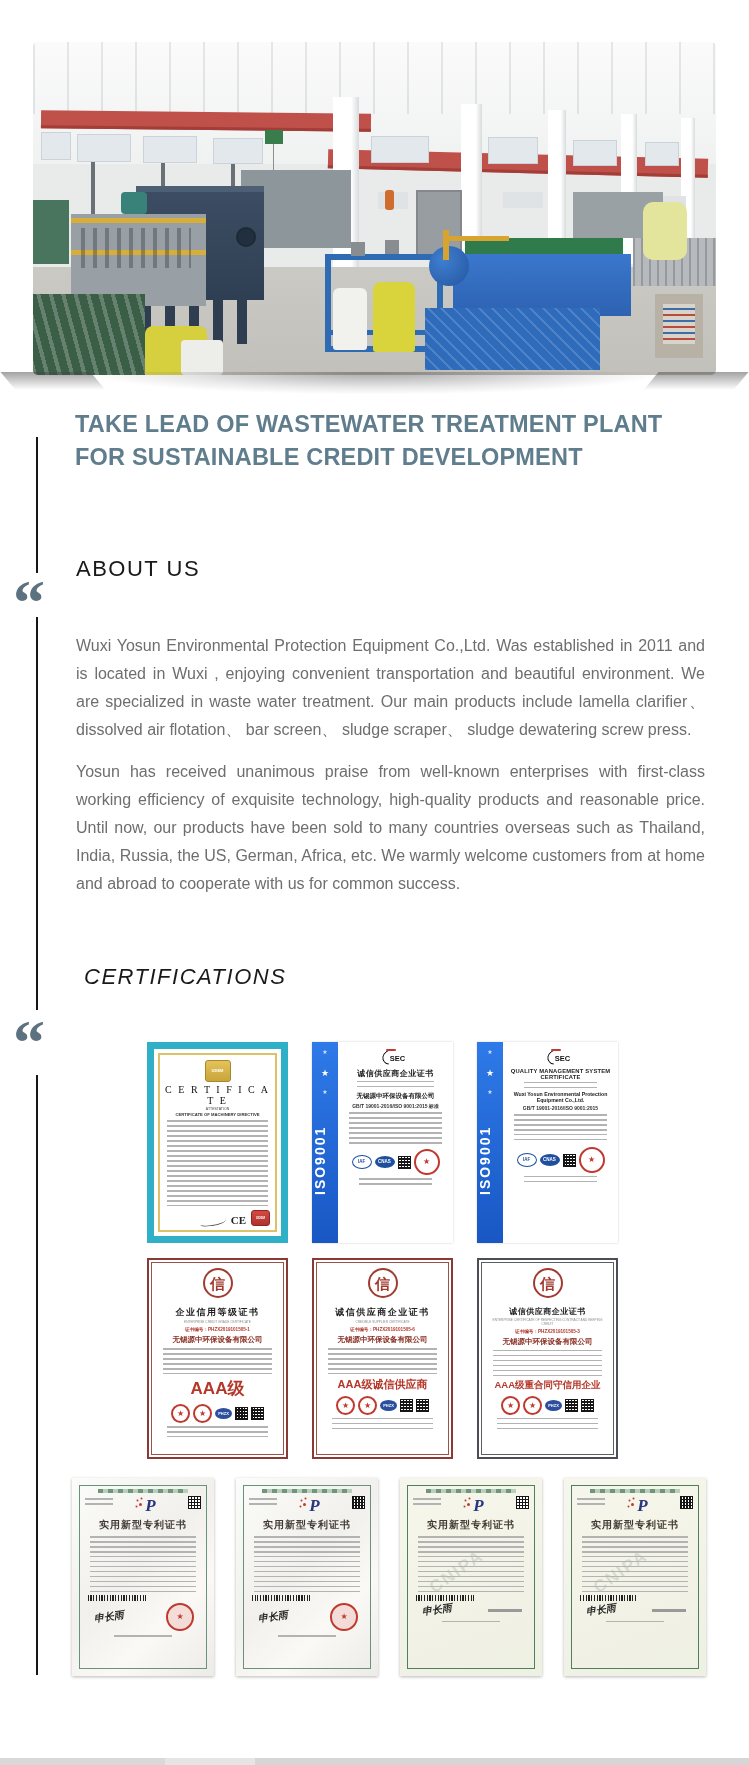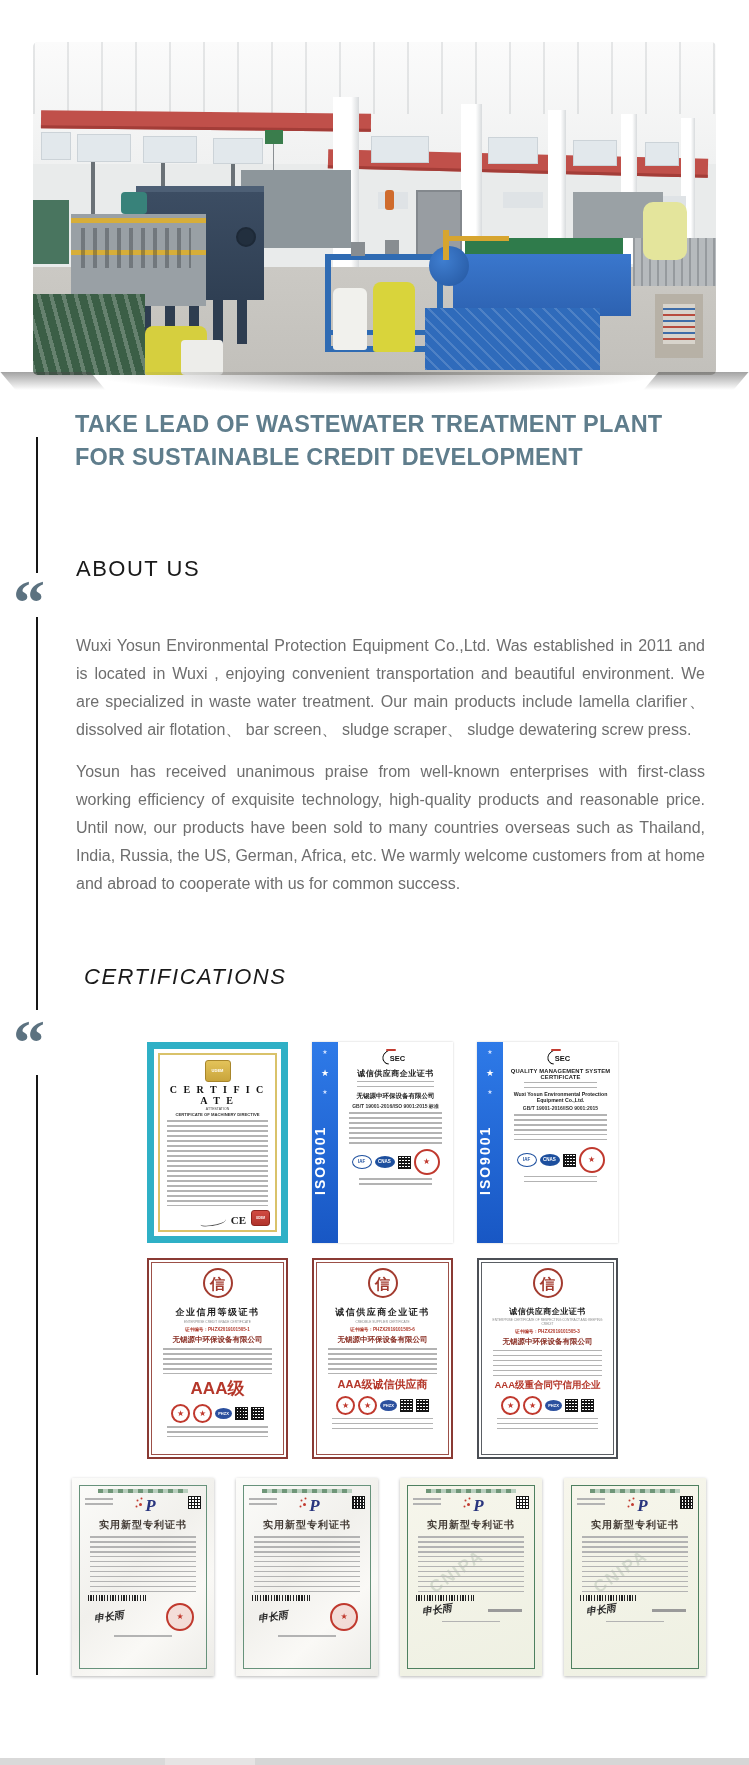--- a/index.html
+++ b/index.html
@@ -45,21 +45,21 @@
                        repeating-linear-gradient(90deg,#151515 0 1.5px,#fff 1.5px 3px);}
   .seal{display:inline-block;border:2px solid #c0392e;border-radius:50%;position:relative;color:#c0392e;}
   .seal::after{content:"★";position:absolute;left:50%;top:50%;transform:translate(-50%,-52%);font-size:8px;}
 
   
   .udem{border:7px solid #2fb0c6;}
   .udem-in{position:absolute;inset:4px;border:2px solid #d9c26a;padding:4px 5px;text-align:center;}
   .udem-badge{width:24px;height:20px;margin:1px auto 2px;background:linear-gradient(#e3c35a,#c9a53c);
               border:1px solid #a8862b;border-radius:3px;color:#fff;font-size:4px;font-weight:bold;
               line-height:20px;}
-  .udem-title{font-family:"Liberation Serif",serif;font-weight:bold;font-size:10px;letter-spacing:2px;color:#111;}
+  .udem-title{font-family:"Liberation Serif",serif;font-weight:normal;font-size:10px;letter-spacing:2px;color:#111;}
   .udem-sub{font-size:3.5px;color:#444;margin-top:1px;}
   .udem-sub2{font-size:4.2px;font-weight:bold;color:#333;margin:1px 0 3px;}
   .udem-lines{height:86px;margin:0 2px;}
   .udem-bottom{display:flex;align-items:flex-end;justify-content:flex-end;gap:5px;margin-top:4px;}
   .sig-squiggle{width:26px;height:8px;border-bottom:1.5px solid #555;border-radius:0 0 60% 30%;transform:rotate(-6deg);}
   .ce-mark{font-size:11px;font-weight:bold;color:#222;font-family:"Liberation Serif",serif;}
   .udem-badge.red{width:17px;height:14px;margin:0;background:linear-gradient(#d14a42,#b1332c);
                   border-color:#8e251f;font-size:3px;line-height:14px;}
 
   

